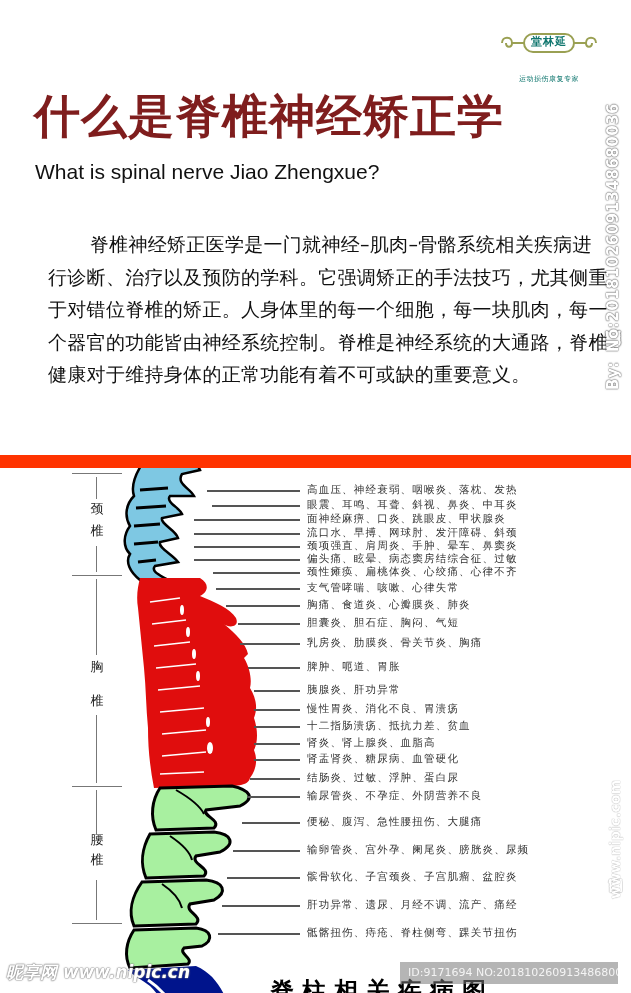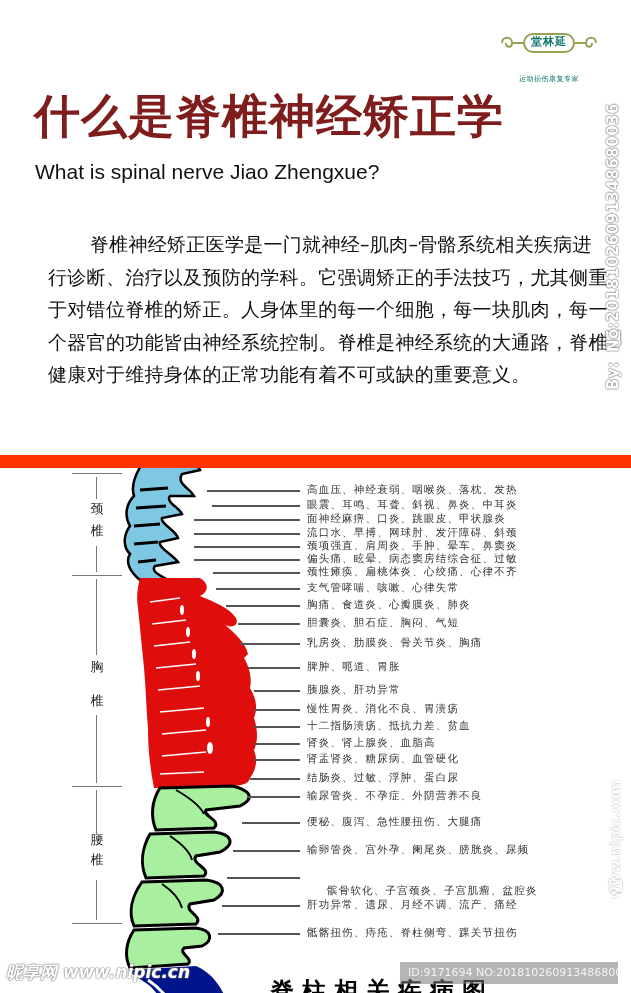--- a/index.html
+++ b/index.html
@@ -218,21 +218,21 @@
       <div class="disease" style="top: 284px;">肾盂肾炎、糖尿病、血管硬化</div>
       <div class="leader" style="left: 250px; width: 50px; top: 310px;"></div>
       <div class="disease" style="top: 303px;">结肠炎、过敏、浮肿、蛋白尿</div>
       <div class="leader" style="left: 247px; width: 53px; top: 328px;"></div>
       <div class="disease" style="top: 321px;">输尿管炎、不孕症、外阴营养不良</div>
       <div class="leader" style="left: 242px; width: 58px; top: 354px;"></div>
       <div class="disease" style="top: 347px;">便秘、腹泻、急性腰扭伤、大腿痛</div>
       <div class="leader" style="left: 233px; width: 67px; top: 382px;"></div>
       <div class="disease" style="top: 375px;">输卵管炎、宫外孕、阑尾炎、膀胱炎、尿频</div>
       <div class="leader" style="left: 227px; width: 73px; top: 409px;"></div>
-      <div class="disease" style="top: 416px; margin-left: 20px;">髌骨软化、子宫颈炎、子宫肌瘤、盆腔炎</div>
+      <div class="disease" style="top: 402px;">髌骨软化、子宫颈炎、子宫肌瘤、盆腔炎</div>
       <div class="leader" style="left: 222px; width: 78px; top: 437px;"></div>
       <div class="disease" style="top: 430px;">肝功异常、遗尿、月经不调、流产、痛经</div>
       <div class="leader" style="left: 218px; width: 82px; top: 465px;"></div>
       <div class="disease" style="top: 458px;">骶髂扭伤、痔疮、脊柱侧弯、踝关节扭伤</div>
     </div>
 </div>
 
 <div class="chart-title">脊柱相关疾病图</div>
 
 <div class="nipic-watermark">昵享网 www.nipic.cn</div>

